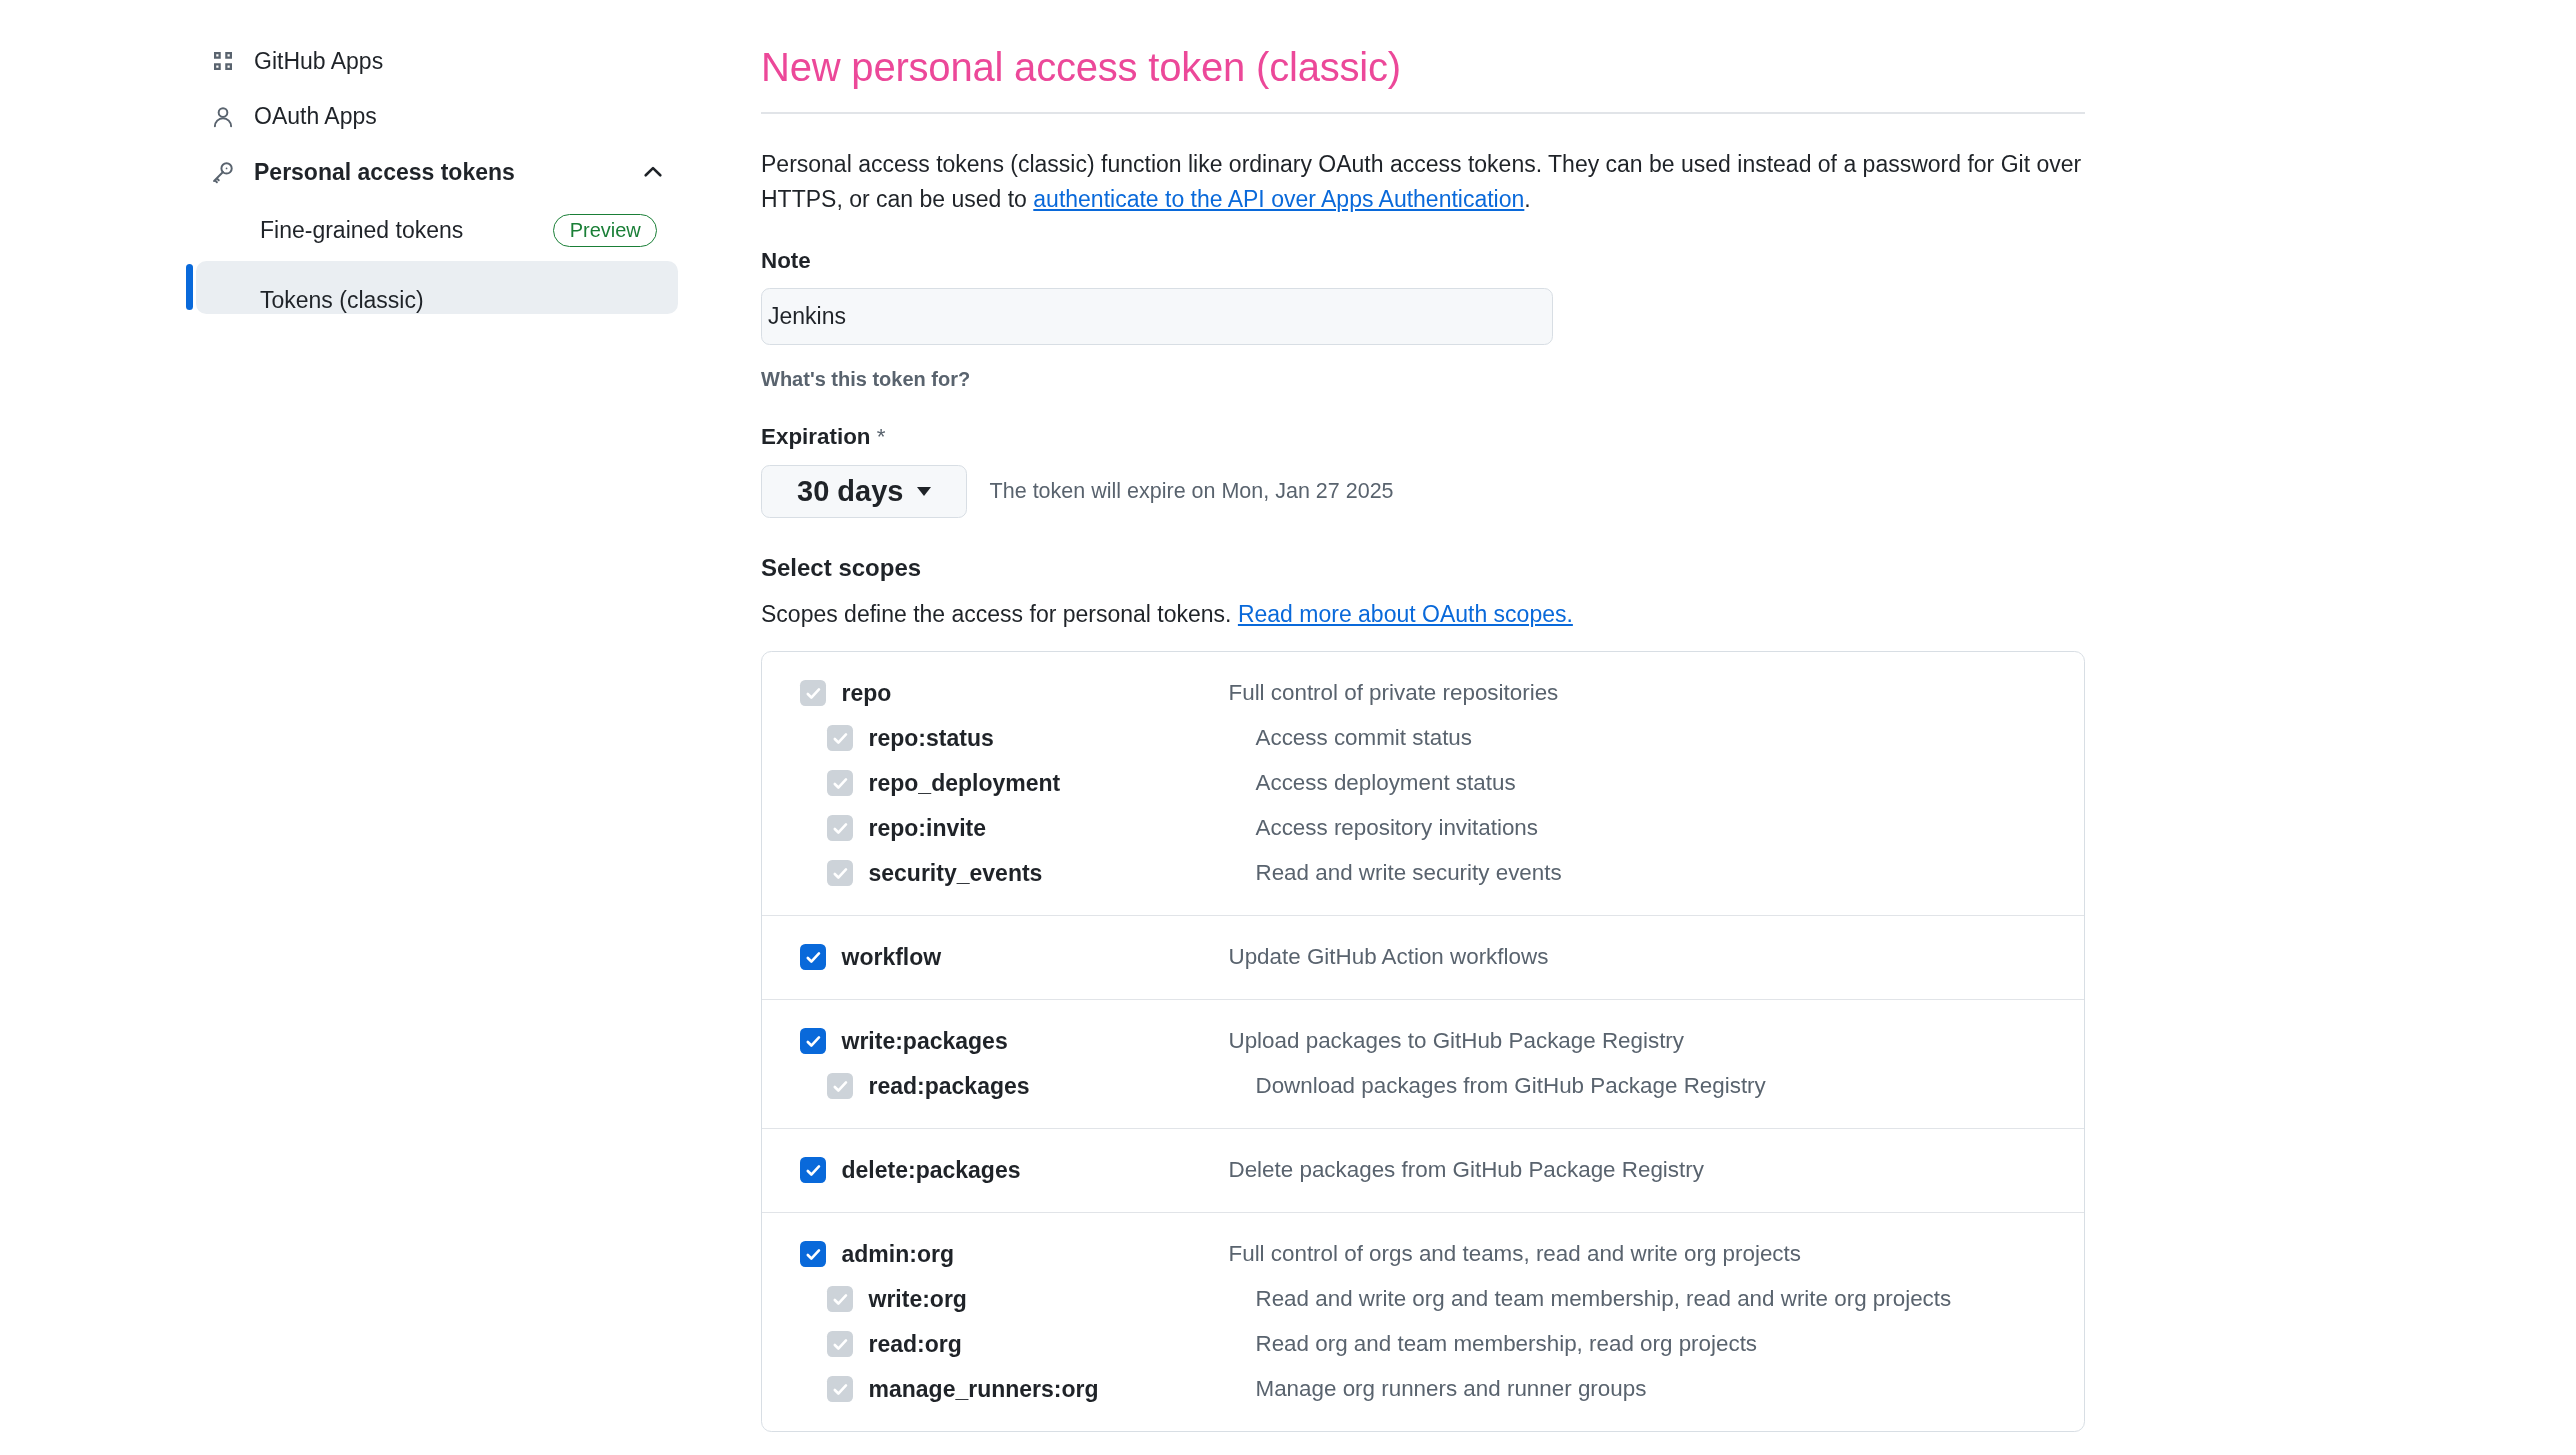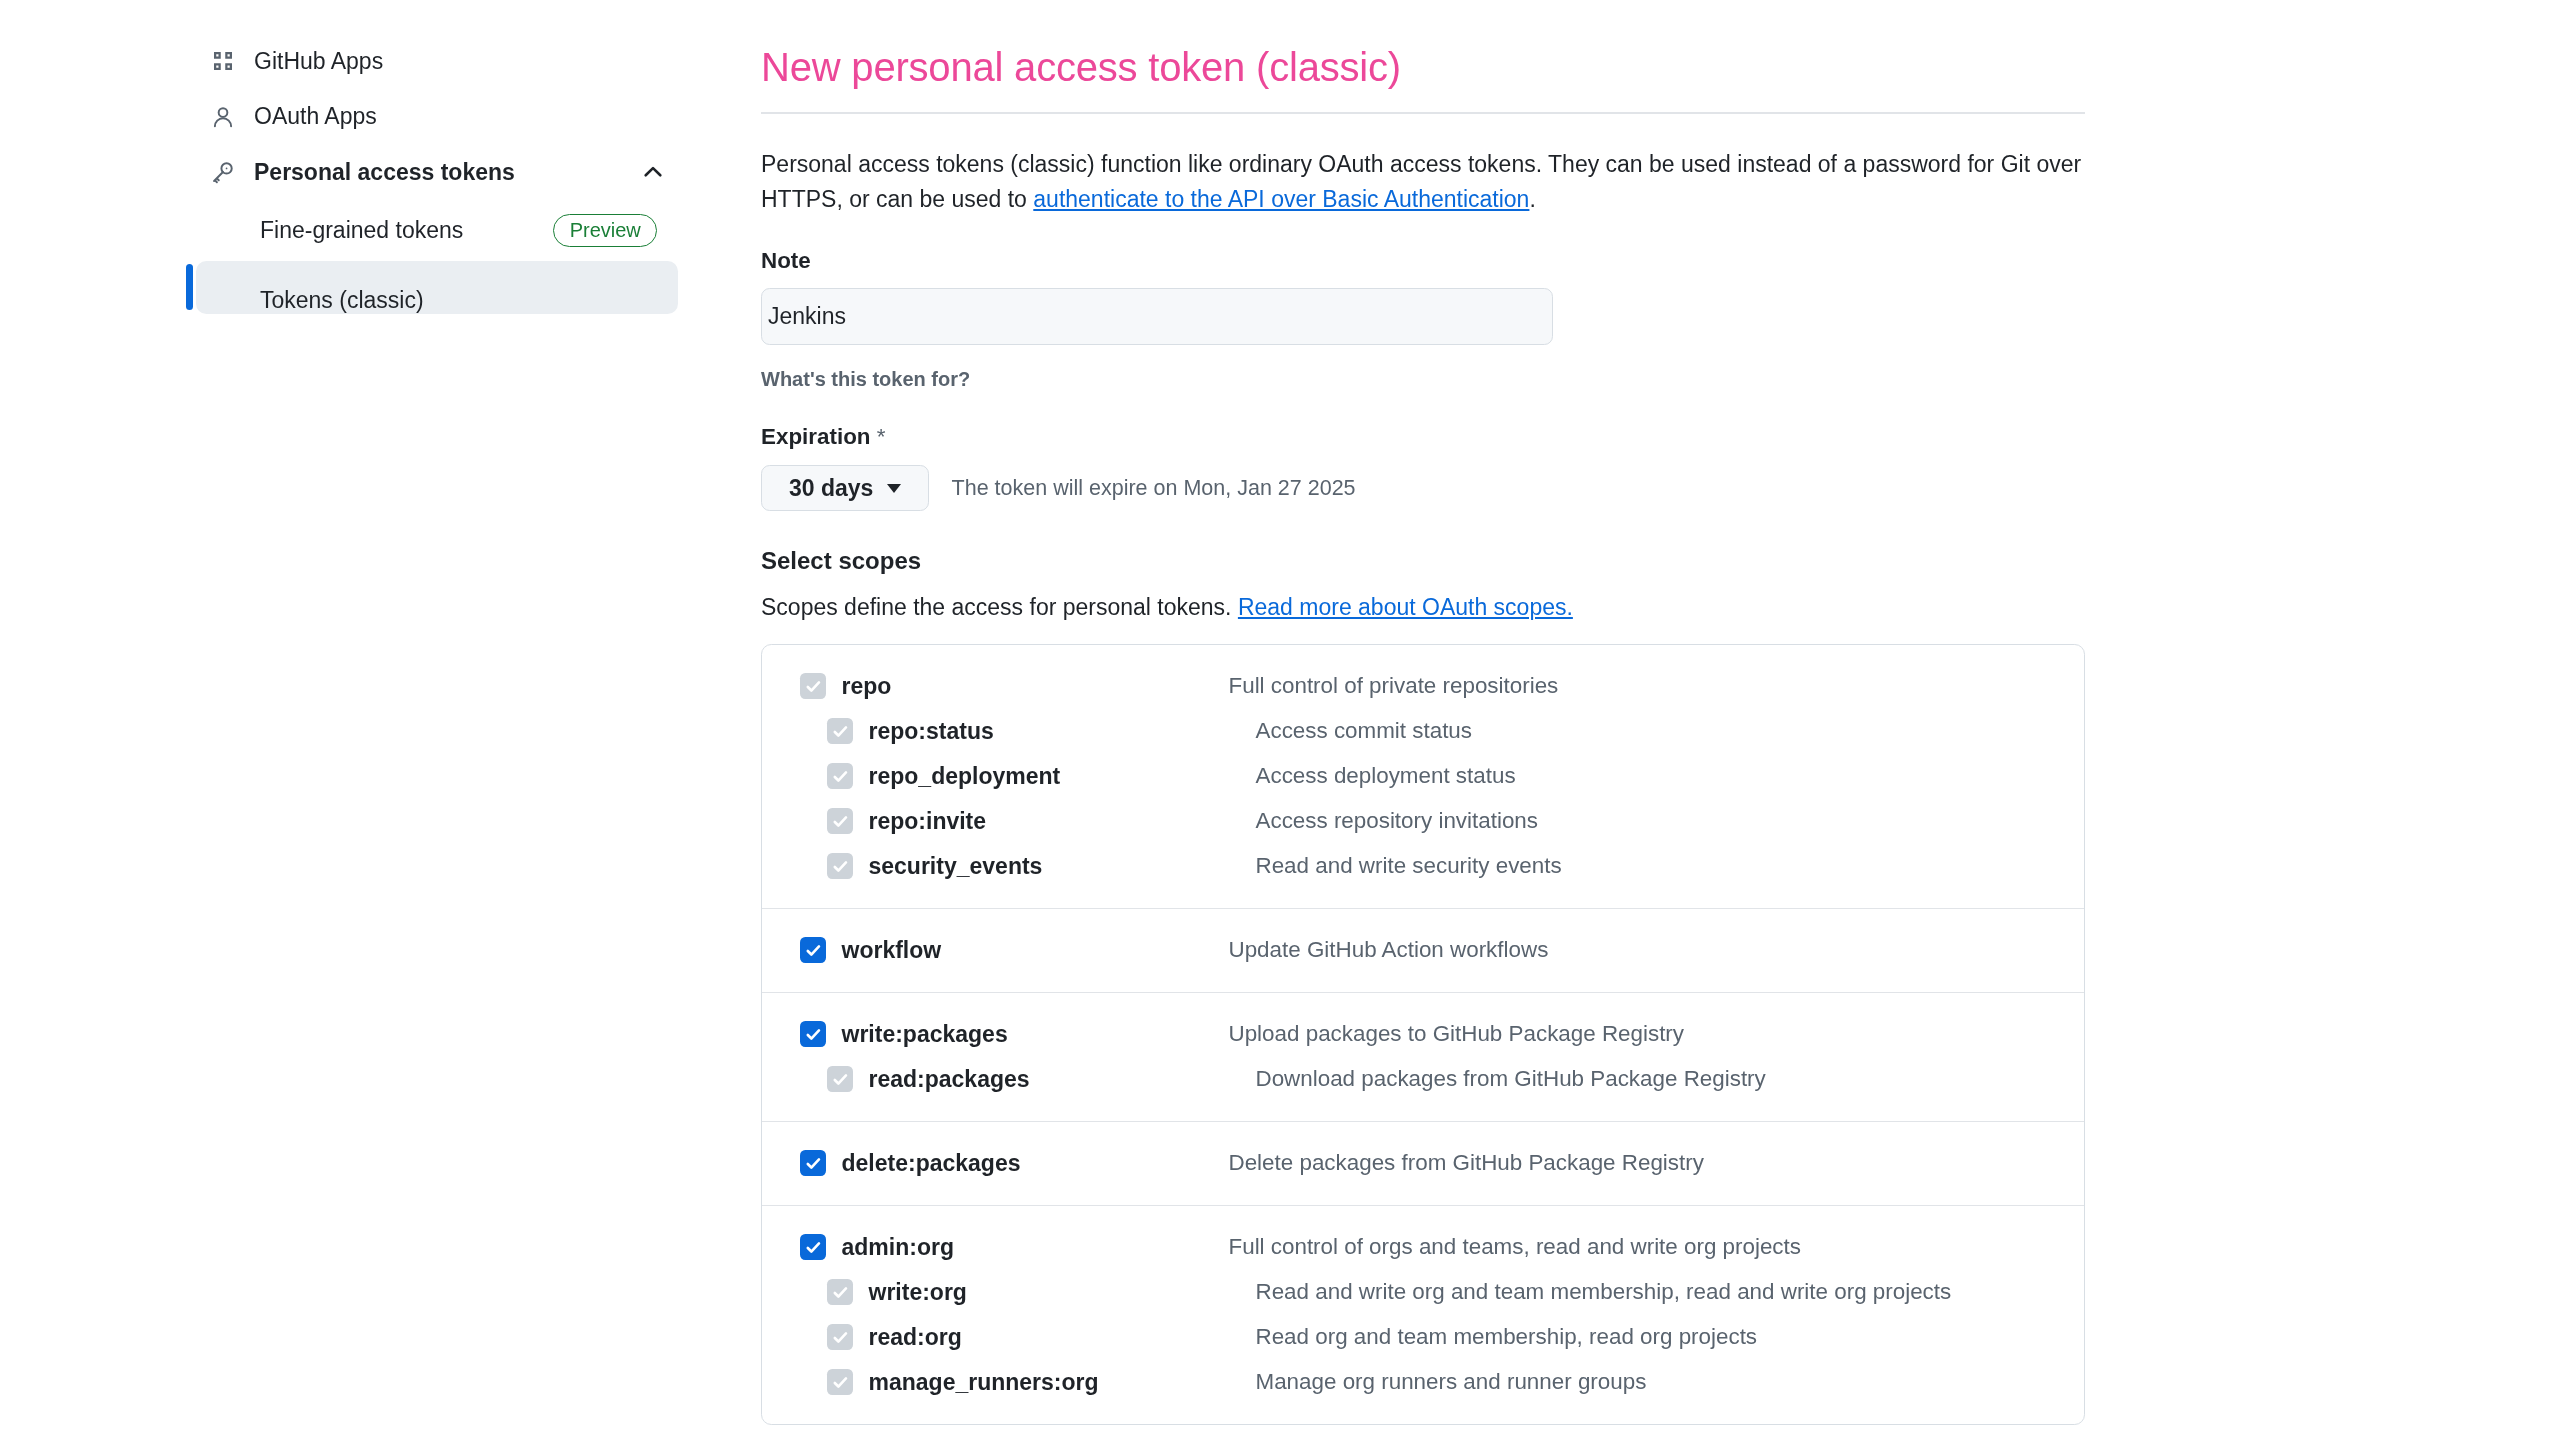--- a/index.html
+++ b/index.html
@@ -74,23 +74,23 @@
     background: #f6f8fa; color: #1f2328;
     font-size: 23px; font-family: inherit;
     padding: 0 6px; outline: none;
   }
   .help-text { margin-top: 23px; font-size: 20px; color: #59636e; font-weight: bold; }
 
   .exp-block { margin-top: 33px; }
   .exp-row { display: flex; align-items: center; margin-top: 15.5px; }
   .select-btn {
     display: inline-flex; align-items: center; gap: 13.8px;
-    height: 46px; padding: 0 27px;
+    height: 53px; padding: 0 35px;
     border: 1.4px solid #d8dee4; border-radius: 8.6px;
-    background: #f6f8fa; font-size: 23px; font-weight: 600;
+    background: #f6f8fa; font-size: 29px; font-weight: 600;
     color: #1f2328; font-family: inherit; cursor: pointer;
   }
   .caret {
     width: 0; height: 0; border-left: 7.7px solid transparent;
     border-right: 7.7px solid transparent; border-top: 9.5px solid #1f2328;
   }
   .exp-note { margin-left: 22.4px; font-size: 21.5px; color: #59636e; }
 
   .scopes-head { margin-top: 36px; font-size: 24px; font-weight: 700; }
   .scopes-sub { margin-top: 19px; font-size: 23px; color: #1f2328; }
@@ -175,21 +175,21 @@
       </div>
     </div>
   </div>
 
   <div class="main">
 
     <div class="page-title">New personal access token (classic)</div>
     <div class="rule"></div>
 
     <div class="intro">
-      <span>Personal access tokens (classic) function like ordinary OAuth access tokens. They can be used instead of a password for Git over HTTPS, or can be used to </span><a class="link" href="#">authenticate to the API over Basic Authentication</a><span>.</span>
+      <span>Personal access tokens (classic) function like ordinary OAuth access tokens. They can be used instead of a password for Git over HTTPS, or can be used to </span><a class="link" href="#">authenticate to the API over Apps Authentication</a><span>.</span>
     </div>
 
     <div class="note-block">
       <div class="field-label">Note</div>
       <input class="note-input" type="text" value="Jenkins" style="">
       <div class="help-text">What's this token for?</div>
     </div>
 
     <div class="exp-block">
       <div class="field-label">

